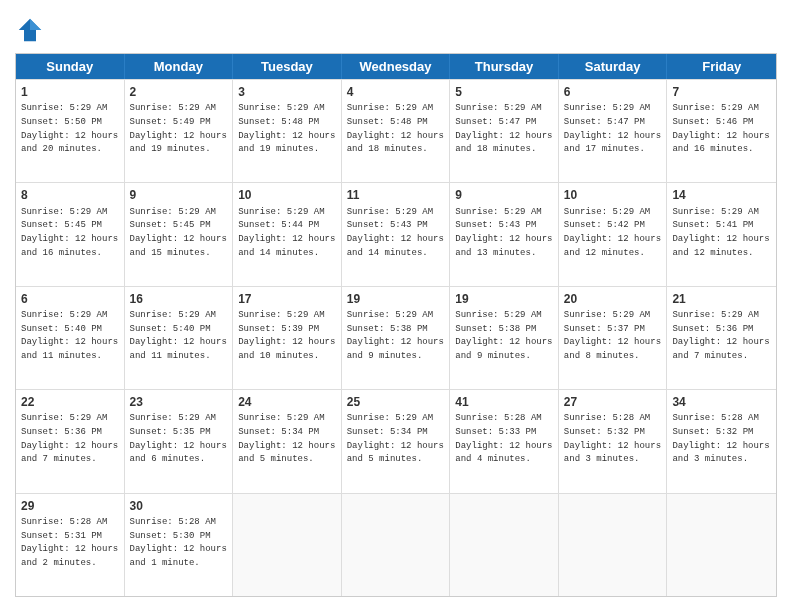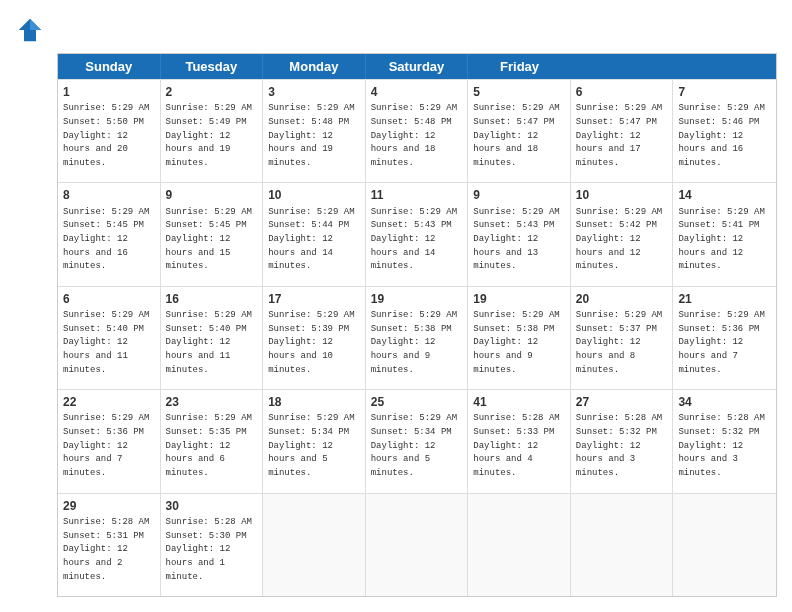--- a/index.html
+++ b/index.html
@@ -48,21 +48,20 @@
     }
     .subtitle {
       font-size: 14px;
       color: #555;
     }
     .calendar {
       flex: 1;
       display: flex;
       flex-direction: column;
       border: 1px solid #ccc;
-      margin-left: 42px;
     }
     .cal-header {
       display: grid;
       grid-template-columns: repeat(7, 1fr);
       background: #1a6eb5;
     }
     .cal-header-cell {
       color: white;
       text-align: center;
       padding: 5px 4px;
@@ -122,22 +121,24 @@
     </div>
     <div class="title-block">
       <div class="month-title"></div>
       <div class="subtitle"></div>
     </div>
   </div>
 
   <div class="calendar">
     <div class="cal-header">
     <div class="cal-header-cell">Sunday</div>
+        <div class="cal-header-cell">Monday</div>
         <div class="cal-header-cell">Tuesday</div>
-        <div class="cal-header-cell">Monday</div>
+        <div class="cal-header-cell">Wednesday</div>
+        <div class="cal-header-cell">Thursday</div>
         <div class="cal-header-cell">Saturday</div>
         <div class="cal-header-cell">Friday</div>
       </div>
     <div class="cal-body">
     <div class="cal-row">
           <div class="cal-cell"><span class="day-num">1</span><span class="cell-text">Sunrise: 5:29 AM<br>Sunset: 5:50 PM<br>Daylight: 12 hours and 20 minutes.</span></div>
           <div class="cal-cell"><span class="day-num">2</span><span class="cell-text">Sunrise: 5:29 AM<br>Sunset: 5:49 PM<br>Daylight: 12 hours and 19 minutes.</span></div>
           <div class="cal-cell"><span class="day-num">3</span><span class="cell-text">Sunrise: 5:29 AM<br>Sunset: 5:48 PM<br>Daylight: 12 hours and 19 minutes.</span></div>
           <div class="cal-cell"><span class="day-num">4</span><span class="cell-text">Sunrise: 5:29 AM<br>Sunset: 5:48 PM<br>Daylight: 12 hours and 18 minutes.</span></div>
           <div class="cal-cell"><span class="day-num">5</span><span class="cell-text">Sunrise: 5:29 AM<br>Sunset: 5:47 PM<br>Daylight: 12 hours and 18 minutes.</span></div>
@@ -158,21 +159,21 @@
           <div class="cal-cell"><span class="day-num">16</span><span class="cell-text">Sunrise: 5:29 AM<br>Sunset: 5:40 PM<br>Daylight: 12 hours and 11 minutes.</span></div>
           <div class="cal-cell"><span class="day-num">17</span><span class="cell-text">Sunrise: 5:29 AM<br>Sunset: 5:39 PM<br>Daylight: 12 hours and 10 minutes.</span></div>
           <div class="cal-cell"><span class="day-num">19</span><span class="cell-text">Sunrise: 5:29 AM<br>Sunset: 5:38 PM<br>Daylight: 12 hours and 9 minutes.</span></div>
           <div class="cal-cell"><span class="day-num">19</span><span class="cell-text">Sunrise: 5:29 AM<br>Sunset: 5:38 PM<br>Daylight: 12 hours and 9 minutes.</span></div>
           <div class="cal-cell"><span class="day-num">20</span><span class="cell-text">Sunrise: 5:29 AM<br>Sunset: 5:37 PM<br>Daylight: 12 hours and 8 minutes.</span></div>
           <div class="cal-cell"><span class="day-num">21</span><span class="cell-text">Sunrise: 5:29 AM<br>Sunset: 5:36 PM<br>Daylight: 12 hours and 7 minutes.</span></div>
         </div>
         <div class="cal-row">
           <div class="cal-cell"><span class="day-num">22</span><span class="cell-text">Sunrise: 5:29 AM<br>Sunset: 5:36 PM<br>Daylight: 12 hours and 7 minutes.</span></div>
           <div class="cal-cell"><span class="day-num">23</span><span class="cell-text">Sunrise: 5:29 AM<br>Sunset: 5:35 PM<br>Daylight: 12 hours and 6 minutes.</span></div>
-          <div class="cal-cell"><span class="day-num">18</span><span class="cell-text">Sunrise: 5:29 AM<br>Sunset: 5:34 PM<br>Daylight: 12 hours and 5 minutes.</span></div>
+          <div class="cal-cell"><span class="day-num">24</span><span class="cell-text">Sunrise: 5:29 AM<br>Sunset: 5:34 PM<br>Daylight: 12 hours and 5 minutes.</span></div>
           <div class="cal-cell"><span class="day-num">25</span><span class="cell-text">Sunrise: 5:29 AM<br>Sunset: 5:34 PM<br>Daylight: 12 hours and 5 minutes.</span></div>
           <div class="cal-cell"><span class="day-num">41</span><span class="cell-text">Sunrise: 5:28 AM<br>Sunset: 5:33 PM<br>Daylight: 12 hours and 4 minutes.</span></div>
           <div class="cal-cell"><span class="day-num">27</span><span class="cell-text">Sunrise: 5:28 AM<br>Sunset: 5:32 PM<br>Daylight: 12 hours and 3 minutes.</span></div>
           <div class="cal-cell"><span class="day-num">34</span><span class="cell-text">Sunrise: 5:28 AM<br>Sunset: 5:32 PM<br>Daylight: 12 hours and 3 minutes.</span></div>
         </div>
         <div class="cal-row">
           <div class="cal-cell"><span class="day-num">29</span><span class="cell-text">Sunrise: 5:28 AM<br>Sunset: 5:31 PM<br>Daylight: 12 hours and 2 minutes.</span></div>
           <div class="cal-cell"><span class="day-num">30</span><span class="cell-text">Sunrise: 5:28 AM<br>Sunset: 5:30 PM<br>Daylight: 12 hours and 1 minute.</span></div>
           <div class="cal-cell empty"></div>
           <div class="cal-cell empty"></div>

